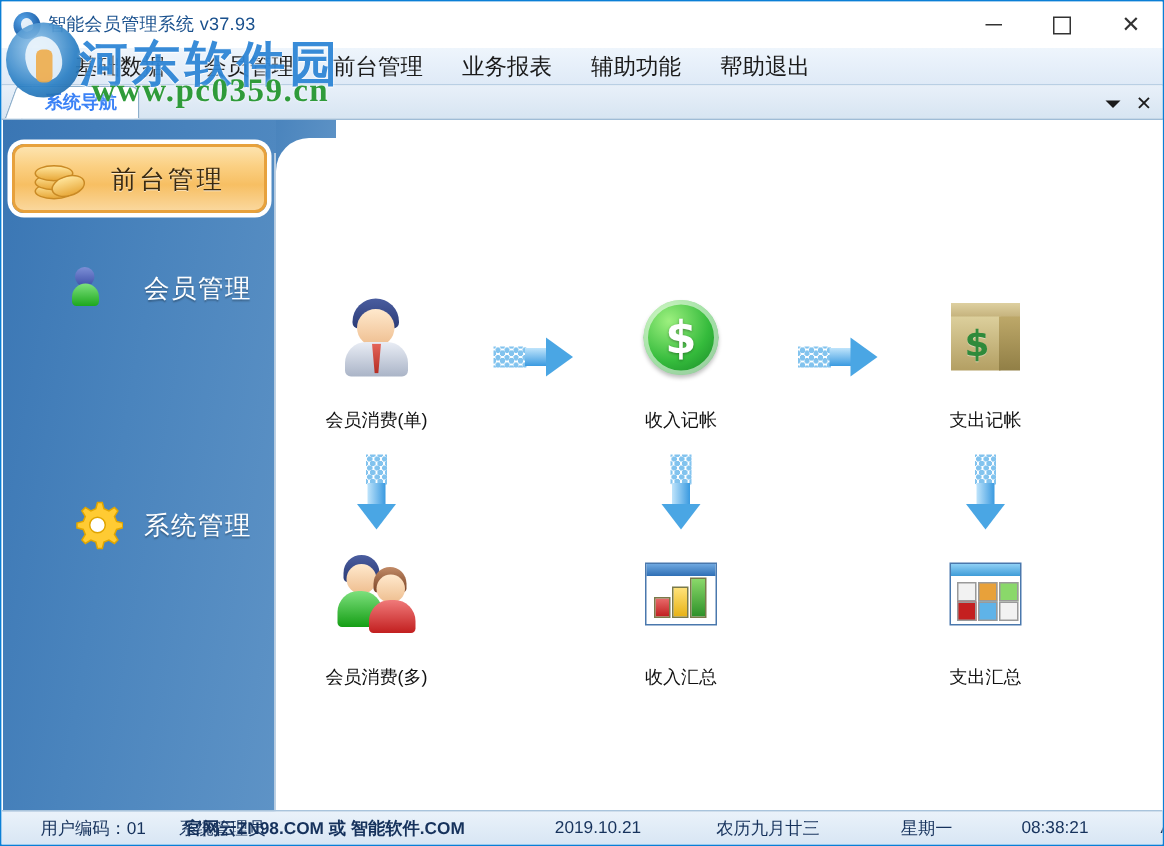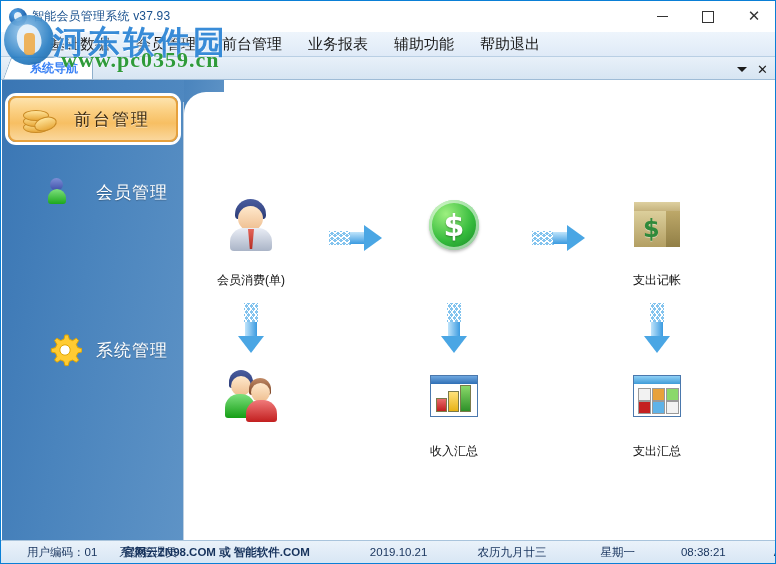--- a/index.html
+++ b/index.html
@@ -398,20 +398,21 @@
       <div class="arrow-r" style="left:145px;top:145px;">
         <span class="dots"></span>
           <span class="shaft"></span>
           <span class="head"></span>
       </div>
 
       <div class="node" style="left:215px;top:117px;">
         <div class="node-icon">
           <div class="i-dollar">$</div>
         </div>
+        <div class="node-label">收入记帐</div>
       </div>
 
       <div class="arrow-r" style="left:348px;top:145px;">
         <span class="dots"></span>
           <span class="shaft"></span>
           <span class="head"></span>
       </div>
 
       <div class="node" style="left:418px;top:117px;">
         <div class="node-icon">
@@ -445,20 +446,21 @@
         <div class="node-icon">
           <div class="i-person2">
               <span class="h1"></span>
               <span class="f1"></span>
               <span class="b1"></span>
               <span class="h2"></span>
               <span class="f2"></span>
               <span class="b2"></span>
             </div>
         </div>
+        <div class="node-label">会员消费(多)</div>
       </div>
 
       <div class="node" style="left:215px;top:288px;">
         <div class="node-icon">
           <div class="i-win-chart">
               <span class="wtitle"></span>
               <span class="wb wb1"></span>
               <span class="wb wb2"></span>
               <span class="wb wb3"></span>
             </div>

